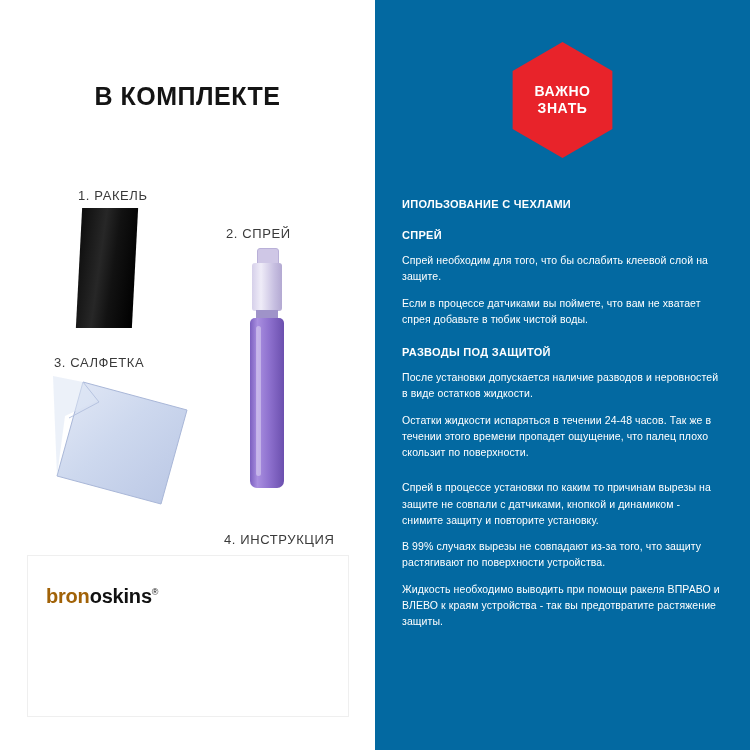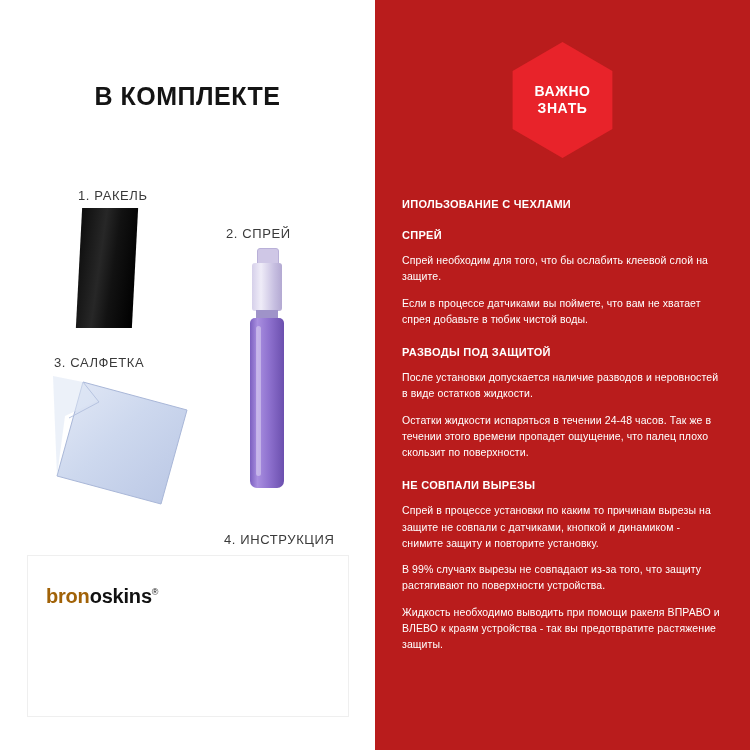--- a/index.html
+++ b/index.html
@@ -153,21 +153,21 @@
     vertical-align: super;
     color: #111111;
     font-weight: normal;
   }
 
   
   .right {
     position: relative;
     width: 375px;
     height: 750px;
-    background: #b91c1c;
+    background: #0369a1;
     flex: 0 0 375px;
     color: #ffffff;
     box-sizing: border-box;
     padding: 0 27px;
   }
   .badge {
     position: absolute;
     left: 50%;
     transform: translateX(-50%);
     top: 42px;
@@ -281,21 +281,20 @@
         <p>Если в процессе датчиками вы поймете, что вам не хватает спрея добавьте в тюбик чистой воды.</p>
       </div>
 
       <div class="sec-block">
         <h3 class="sec-head">РАЗВОДЫ ПОД ЗАЩИТОЙ</h3>
         <p>После установки допускается наличие разводов и неровностей в виде остатков жидкости.</p>
         <p>Остатки жидкости испаряться в течении 24-48 часов. Так же в течении этого времени пропадет ощущение, что палец плохо скользит по поверхности.</p>
       </div>
 
       <div class="sec-block">
-        <h3 class="sec-head">НЕ СОВПАЛИ ВЫРЕЗЫ</h3>
         <p>Спрей в процессе установки по каким то причинам вырезы на защите не совпали с датчиками, кнопкой и динамиком - снимите защиту и повторите установку.</p>
         <p>В 99% случаях вырезы не совпадают из-за того, что защиту растягивают по поверхности устройства.</p>
         <p>Жидкость необходимо выводить при помощи ракеля ВПРАВО и ВЛЕВО  к краям устройства - так вы предотвратите растяжение защиты.</p>
       </div>
 
     </div>
   </div>
 </div>
 
 </body></html>

